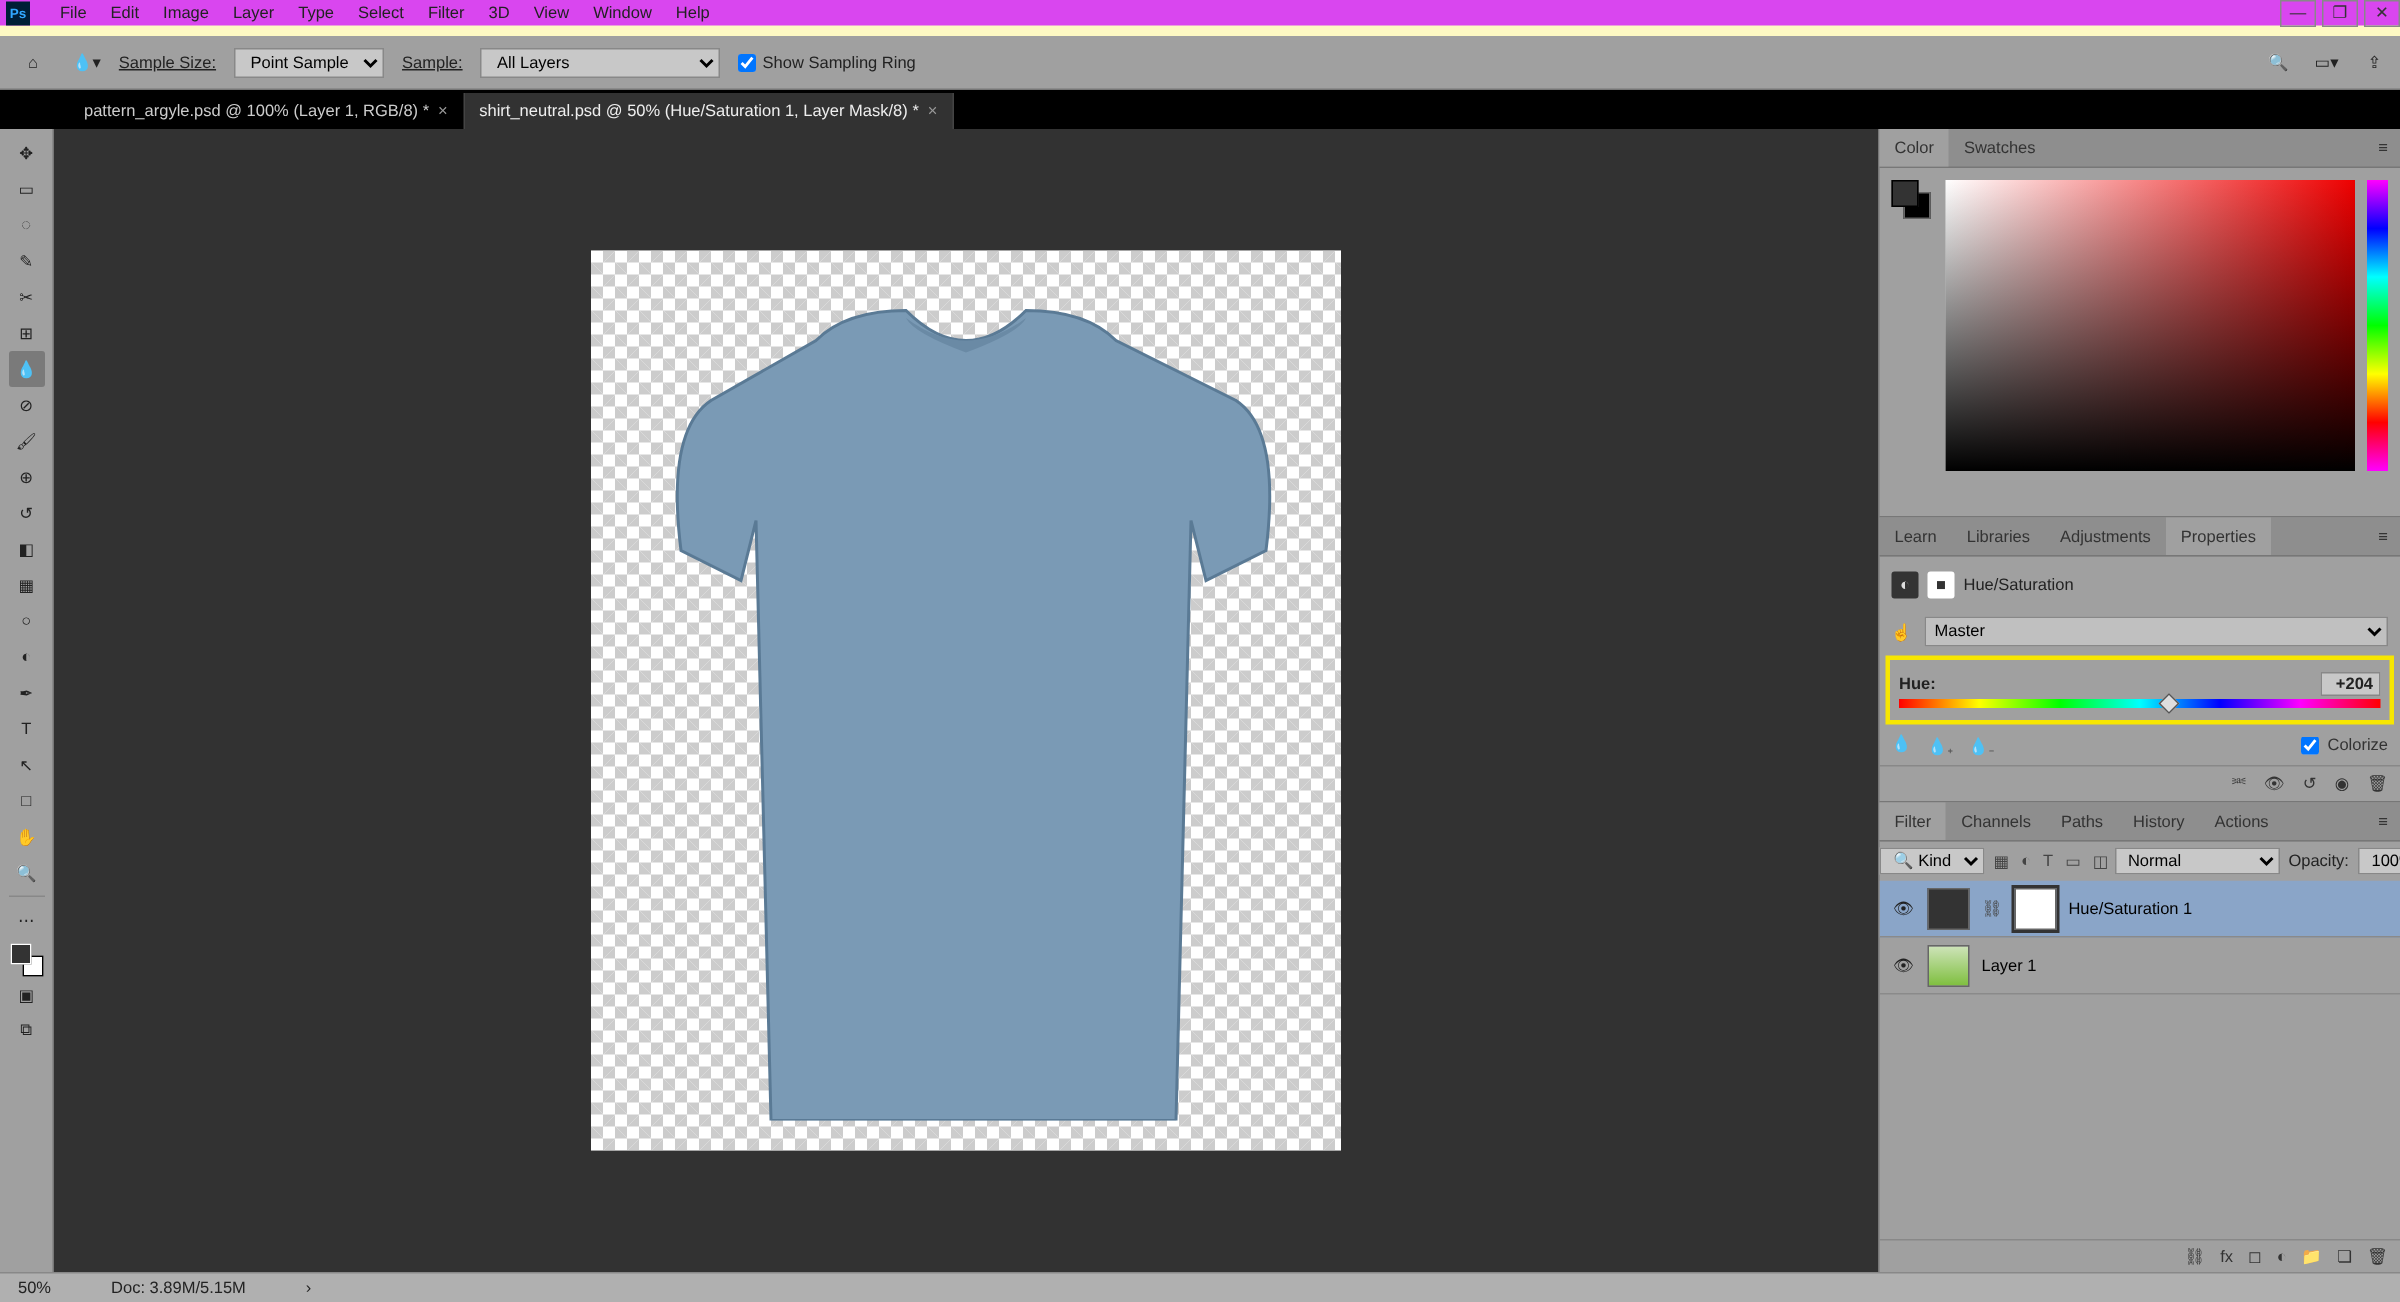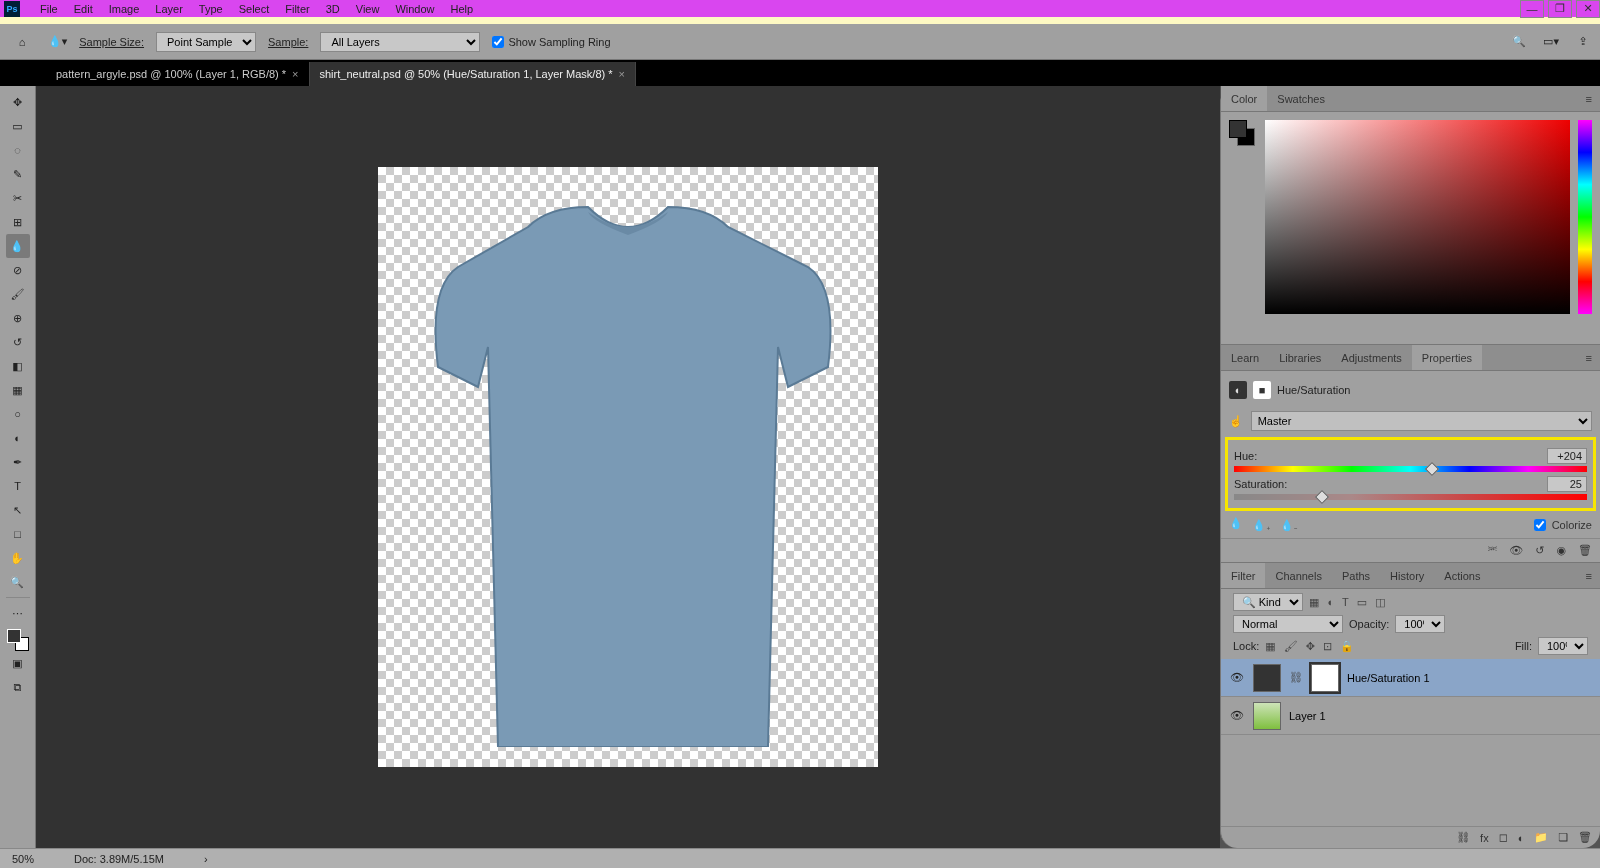--- a/index.html
+++ b/index.html
@@ -27,51 +27,51 @@
 .toolbar .swatches { width: 22px; height: 22px; position: relative; margin-top: 4px; }
 .toolbar .swatches .fg { width: 14px; height: 14px; background: #333; border: 1px solid #fff; position: absolute; top: 0; left: 0; }
 .toolbar .swatches .bg { width: 14px; height: 14px; background: #fff; border: 1px solid #000; position: absolute; bottom: 0; right: 0; }
 .canvas-area { flex: 1; background: #323232; display: flex; align-items: center; justify-content: center; }
 .document { width: 500px; height: 600px; background-image:
   linear-gradient(45deg,#ccc 25%,transparent 25%),linear-gradient(-45deg,#ccc 25%,transparent 25%),
   linear-gradient(45deg,transparent 75%,#ccc 75%),linear-gradient(-45deg,transparent 75%,#ccc 75%);
   background-size: 16px 16px; background-position: 0 0,0 8px,8px -8px,-8px 0; background-color: #fff; position: relative; }
 .tshirt { position: absolute; top: 20px; left: 30px; width: 440px; height: 560px; }
 .tshirt svg { width: 100%; height: 100%; }
-.panels { width: 380px; background: #a0a0a0; display: flex; flex-direction: column; border-left: 1px solid #777; border-radius: 17px; }
+.panels { width: 348px; background: #a0a0a0; display: flex; flex-direction: column; border-left: 1px solid #777; }
 .panel-tabs { height: 26px; display: flex; align-items: center; background: #8e8e8e; border-bottom:1px solid #777; }
 .panel-tabs .pt { padding: 0 10px; height:100%; display:flex;align-items:center; color: #333; }
 .panel-tabs .pt.active { background: #a0a0a0; }
 .panel-tabs .menu { margin-left: auto; padding-right: 8px; color:#333; }
 .color-panel { height: 232px; display: flex; padding: 8px; gap: 8px; }
 .color-swatch { width: 28px; height: 28px; position: relative; }
 .color-swatch .fg { width: 18px; height: 18px; background: #333; border: 1px solid #000; position: absolute; }
 .color-swatch .bg { width: 18px; height: 18px; background: #000; border: 1px solid #666; position: absolute; top:8px; left:8px; }
 .color-field { flex:1; height: 194px; background: linear-gradient(to bottom, rgba(0,0,0,0), #000), linear-gradient(to right, #fff, #e00); position: relative; }
 .hue-strip { width: 14px; height: 194px; background: linear-gradient(to bottom, #f0f, #00f, #0ff, #0f0, #ff0, #f00, #f0f); }
 .props-panel { border-top: 1px solid #777; }
 .props-body { padding: 6px 8px; color: #222; position: relative; }
 .props-header { display:flex; align-items:center; gap:6px; padding: 4px 0 8px 0; }
 .props-header .ico { width:18px; height:18px; background:#333; display:flex;align-items:center;justify-content:center;color:#ddd; border-radius:2px; }
 .preset-row { display:flex;align-items:center;gap:8px;padding:4px 0; }
 .preset-row select { flex:1; background:#c0c0c0; border:1px solid #888; padding:2px; }
 .highlight-box { border: 3px solid #f7e600; padding: 4px 6px; margin: 2px -4px; }
-.slider-row { margin: 4px 0; }
+.slider-row { margin: 4px 0; font-weight: bold; }
 .slider-row .top { display:flex; justify-content:space-between; align-items:center; margin-bottom:2px; }
 .slider-row .top .val { width: 40px; border:1px solid #888; background:#c8c8c8; text-align:right; padding:1px 4px; }
 .slider-track { height: 6px; position: relative; }
 .slider-track .thumb { width:10px; height:10px; background:#ddd; border:1px solid #555; position:absolute; top:-2px; transform:translateX(-50%) rotate(45deg); }
 .hue-track { background: linear-gradient(to right, #f00,#ff0,#0f0,#0ff,#00f,#f0f,#f00); }
 .sat-track { background: linear-gradient(to right, #888, #a88, #c44, #f00); }
 .light-track { background: linear-gradient(to right, #000, #888, #fff); }
 .colorize-row { display:flex;align-items:center;gap:6px;padding: 4px 0 0 0; justify-content:flex-end; color:#333; }
 .colorize-row .eyedrops { display:flex; gap:10px; margin-right:auto; color:#555; }
 .props-footer { height:24px; border-top:1px solid #888; display:flex; align-items:center; justify-content:flex-end; gap:12px; padding-right:8px; color:#333; }
 .layers-panel { flex:1; border-top:1px solid #777; display:flex; flex-direction:column; }
-.layers-controls { padding: 4px 12px; display:flex; flex-direction:column; gap:4px; color:#222; }
+.layers-controls { padding: 4px 0; display:flex; flex-direction:row; gap:4px; color:#222; }
 .layers-controls .row { display:flex; align-items:center; gap:6px; }
 .layers-controls select { background:#c8c8c8; border:1px solid #888; padding:1px 4px; }
 .layers-controls .mini-icons { display:flex; gap:8px; color:#444; }
 .layers-list { flex:1; overflow:auto; }
 .layer-row { height:38px; display:flex; align-items:center; gap:8px; padding:0 8px; border-bottom:1px solid #8a8a8a; }
 .layer-row.selected { background: #8aa5c8; }
 .layer-row .eye { width:16px; text-align:center; color:#222; }
 .layer-row .thumb { width:28px; height:28px; border:1px solid #666; background:#fff; }
 .layer-row .thumb.adj { background:#333; position:relative; }
 .layer-row .thumb.mask { background:#fff; outline: 2px solid #333; }
@@ -214,29 +214,20 @@
         <div class="highlight-box">
           <div class="slider-row">
             <div class="top">
                 <span>Hue:</span>
                 <span class="val">+204</span>
               </div>
             <div class="slider-track hue-track">
                 <div class="thumb" style="left:56%"></div>
               </div>
           </div>
-          <div class="slider-row">
-            <div class="top">
-                <span>Saturation:</span>
-                <span class="val">25</span>
-              </div>
-            <div class="slider-track sat-track">
-                <div class="thumb" style="left:25%"></div>
-              </div>
-          </div>
         </div>
         <div class="colorize-row">
           <div class="eyedrops">
             <span>💧</span>
             <span>💧₊</span>
             <span>💧₋</span>
           </div>
           <input type="checkbox" checked="" style="">
           <span>Colorize</span>
         </div>

